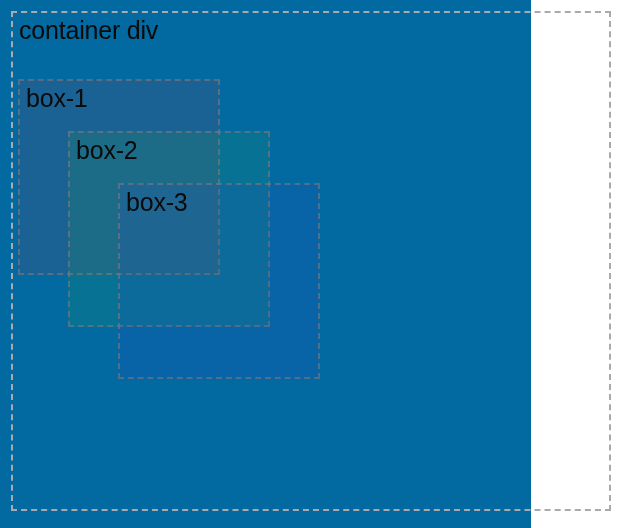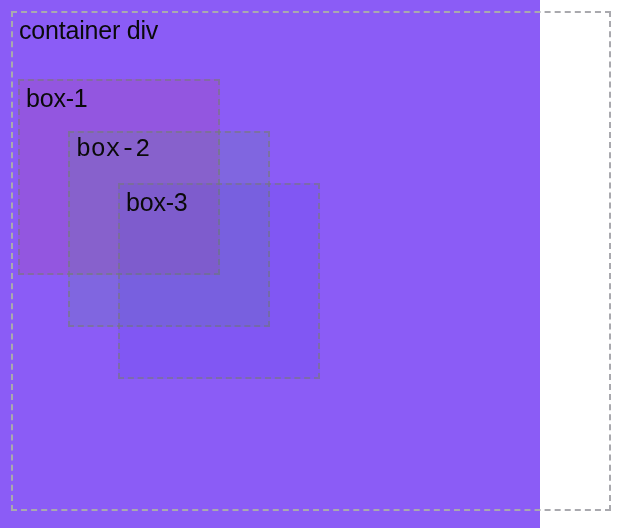--- a/index.html
+++ b/index.html
@@ -11,22 +11,21 @@
     width: 626px;
     height: 528px;
     font-family: "Liberation Sans", "DejaVu Sans", sans-serif;
     overflow: hidden;
   }
 
   #stage {
     position: relative;
     width: 531px;
     height: 528px;
-    background: #8b5cf6;
-    padding-left: 9px;
+    background: #0369a1;
   }
 
   
   .container-div {
     position: absolute;
     left: 11px;
     top: 11px;
     width: 600px;
     height: 500px;
     box-sizing: border-box;
@@ -69,21 +68,20 @@
   
   .box-1 {
     left: 18px;
     top: 55px;
     background: rgba(222, 43, 43, 0.11);
   }
   .box-2 {
     left: 68px;
     top: 107px;
     background: rgba(46, 190, 46, 0.11);
-    font-family: Liberation Mono, monospace;
   }
   .box-3 {
     left: 118px;
     top: 159px;
     background: rgba(52, 52, 215, 0.11);
   }
 </style>
 </head>
 <body>
 

